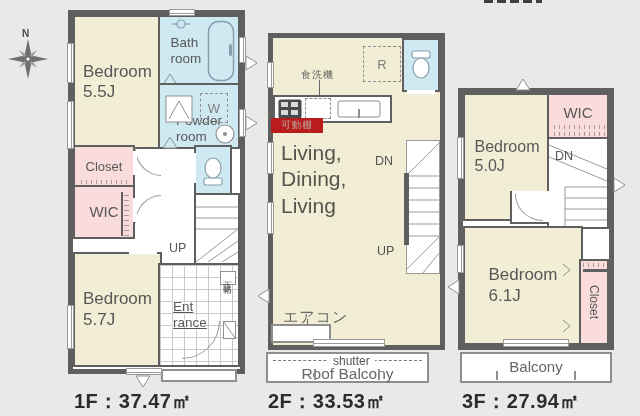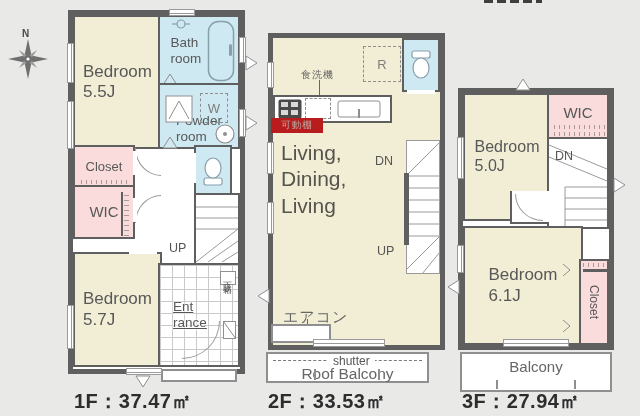--- a/index.html
+++ b/index.html
@@ -340,18 +340,18 @@
     <polygon points="1,12 15,12 8,1" fill="#fff" stroke="#8f8f8f"></polygon>
   </svg>
   <svg class="abs" style="left:150px;top:84px" width="13" height="16" viewBox="0 0 13 16">
     <polygon points="1,1 12,8 1,15" fill="#fff" stroke="#8f8f8f"></polygon>
   </svg>
   <svg class="abs" style="left:-16px;top:186px" width="13" height="16" viewBox="0 0 13 16">
     <polygon points="12,1 1,8 12,15" fill="#fff" stroke="#8f8f8f"></polygon>
   </svg>
 </div>
 
-<div class="balcony" style="left:460px;top:352px;width:152px;height:40px">
+<div class="balcony" style="left:460px;top:352px;width:152px;height:31px">
   <div class="abs" style="left:0;right:0;top:4px;text-align:center;font-size:15px;color:#666">Balcony</div>
   <div class="tick" style="left:34px;bottom:1px;height:9px"></div>
   <div class="tick" style="left:112px;bottom:1px;height:9px"></div>
 </div>
 <div class="arealabel" style="left:462px;top:388px">3F：27.94㎡</div>
 
 </body></html>

